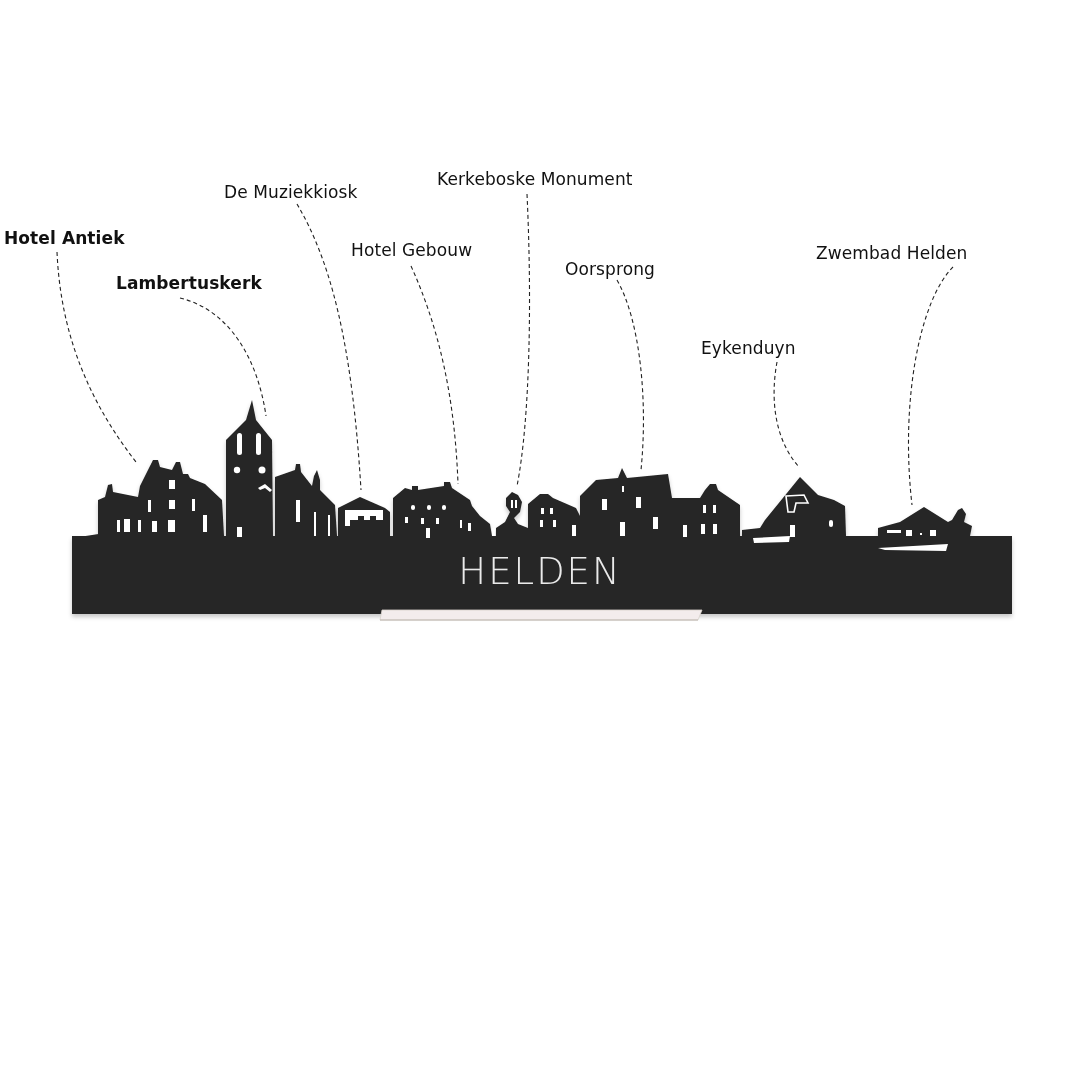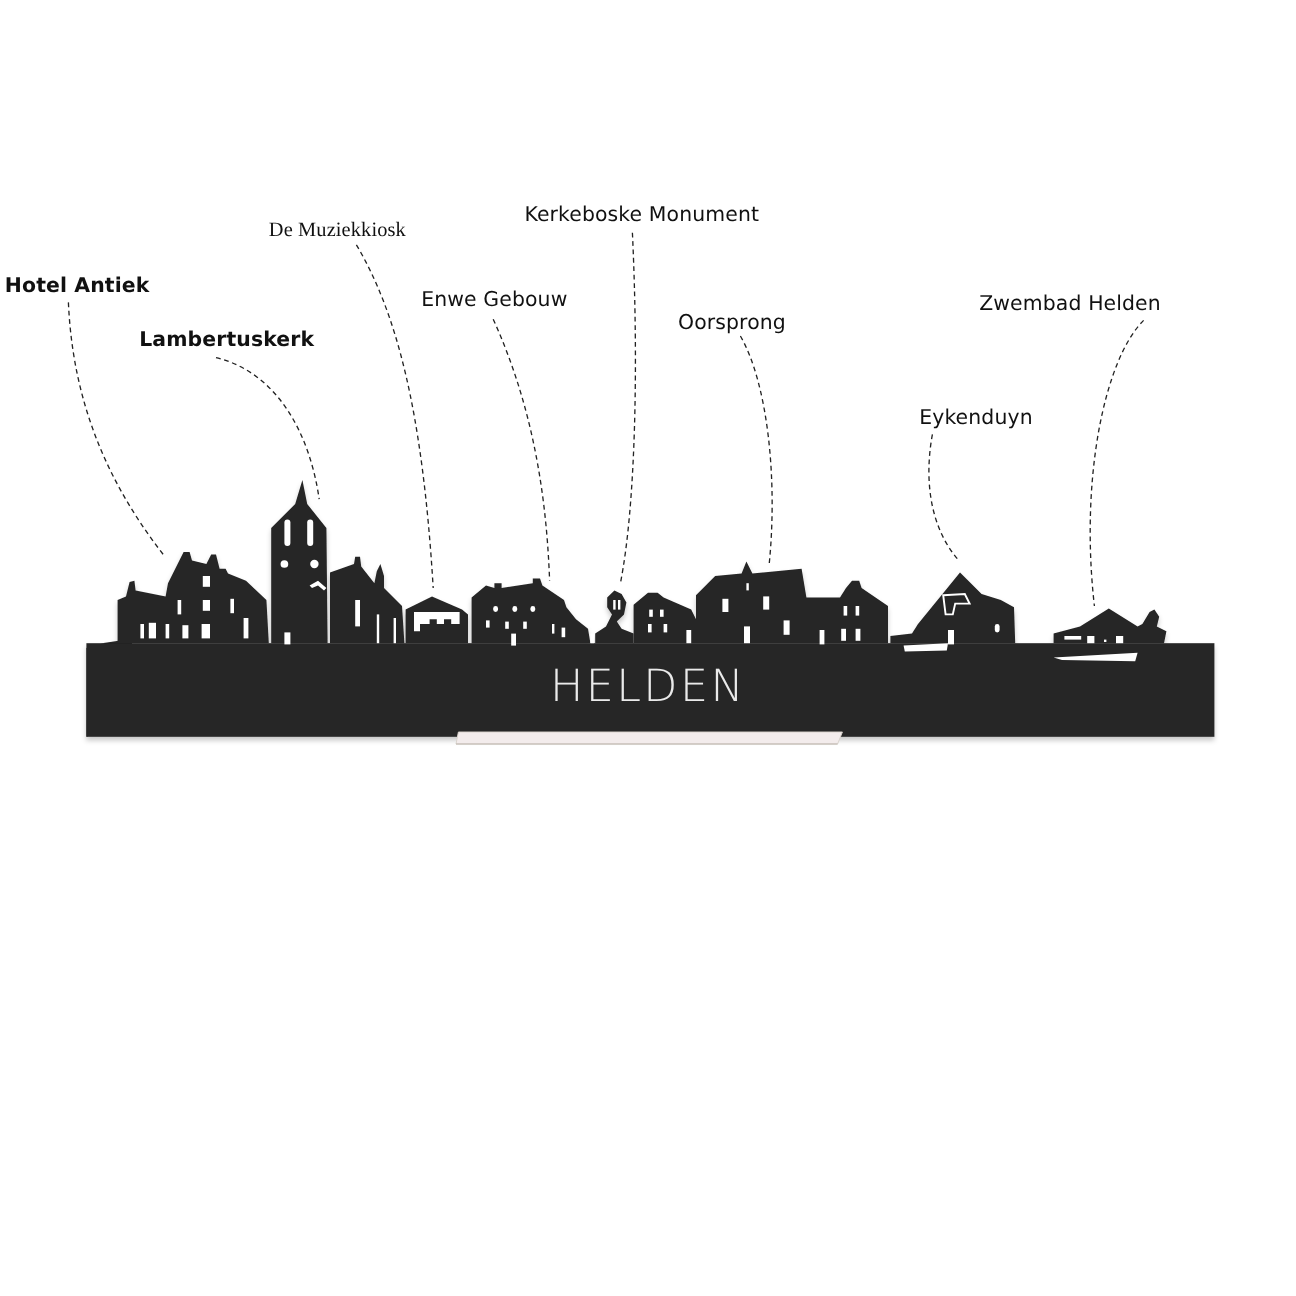--- a/index.html
+++ b/index.html
@@ -130,20 +130,20 @@
     <g>
       <path d="M382,610 L702,610 L698,620 L380,620 Z" fill="#f3ecec" stroke="#d8d2cc" stroke-width="0.8"></path>
       <line x1="380" y1="620" x2="698" y2="620" stroke="#bdb6ae" stroke-width="1"></line>
     </g>
 
     <text class="city-name" x="540" y="584" text-anchor="middle" font-size="37" fill="#eaeaea" letter-spacing="2">HELDEN</text>
   </svg>
 
   <div class="label" style="left:4px; top:228px;font-weight:bold;">Hotel Antiek</div>
   <div class="label" style="left:116px; top:273px;font-weight:bold;">Lambertuskerk</div>
-  <div class="label" style="left:224px; top:182px;font-family:Liberation Serif, serif;">De Muziekkiosk</div>
-  <div class="label" style="left:351px; top:240px;">Enwe Gebouw</div>
+  <div class="label" style="left:224px; top:182px;">De Muziekkiosk</div>
+  <div class="label" style="left:351px; top:240px;">Hotel Gebouw</div>
   <div class="label" style="left:437px; top:169px;">Kerkeboske Monument</div>
   <div class="label" style="left:565px; top:259px;">Oorsprong</div>
-  <div class="label" style="left:766px; top:338px;">Eykenduyn</div>
+  <div class="label" style="left:701px; top:338px;">Eykenduyn</div>
   <div class="label" style="left:816px; top:243px;">Zwembad Helden</div>
 
 </div>
 
 </body></html>

